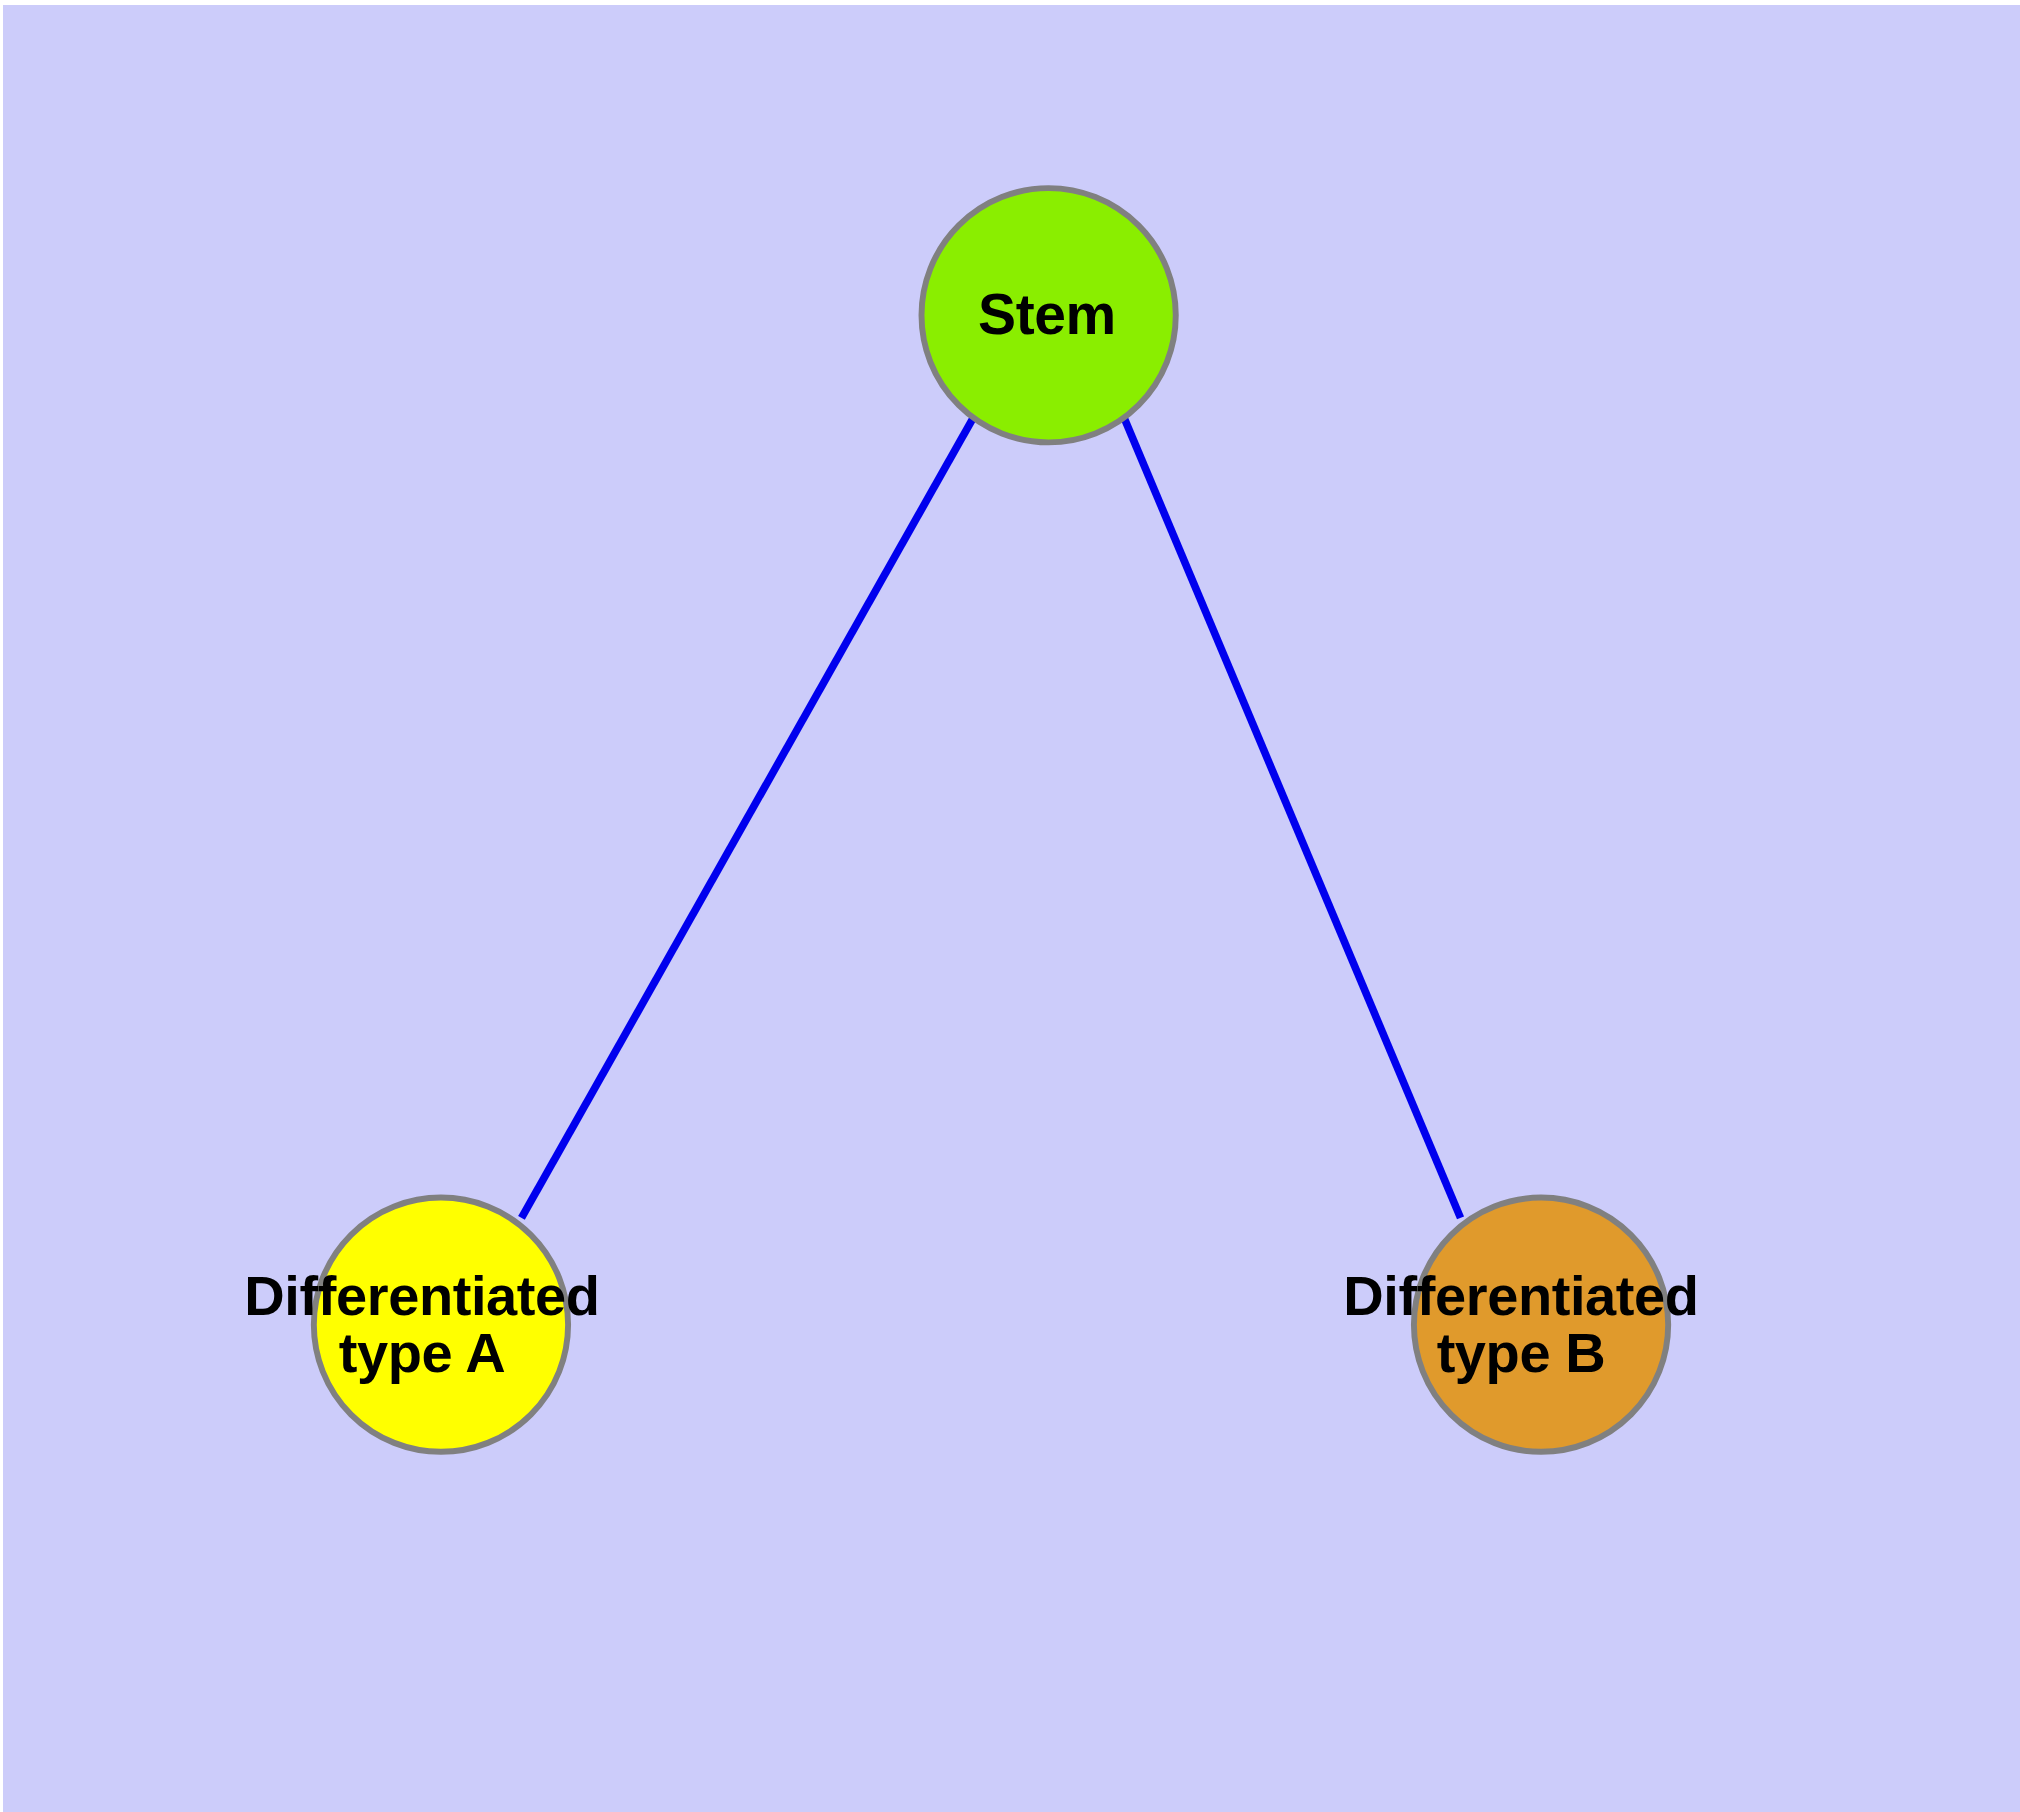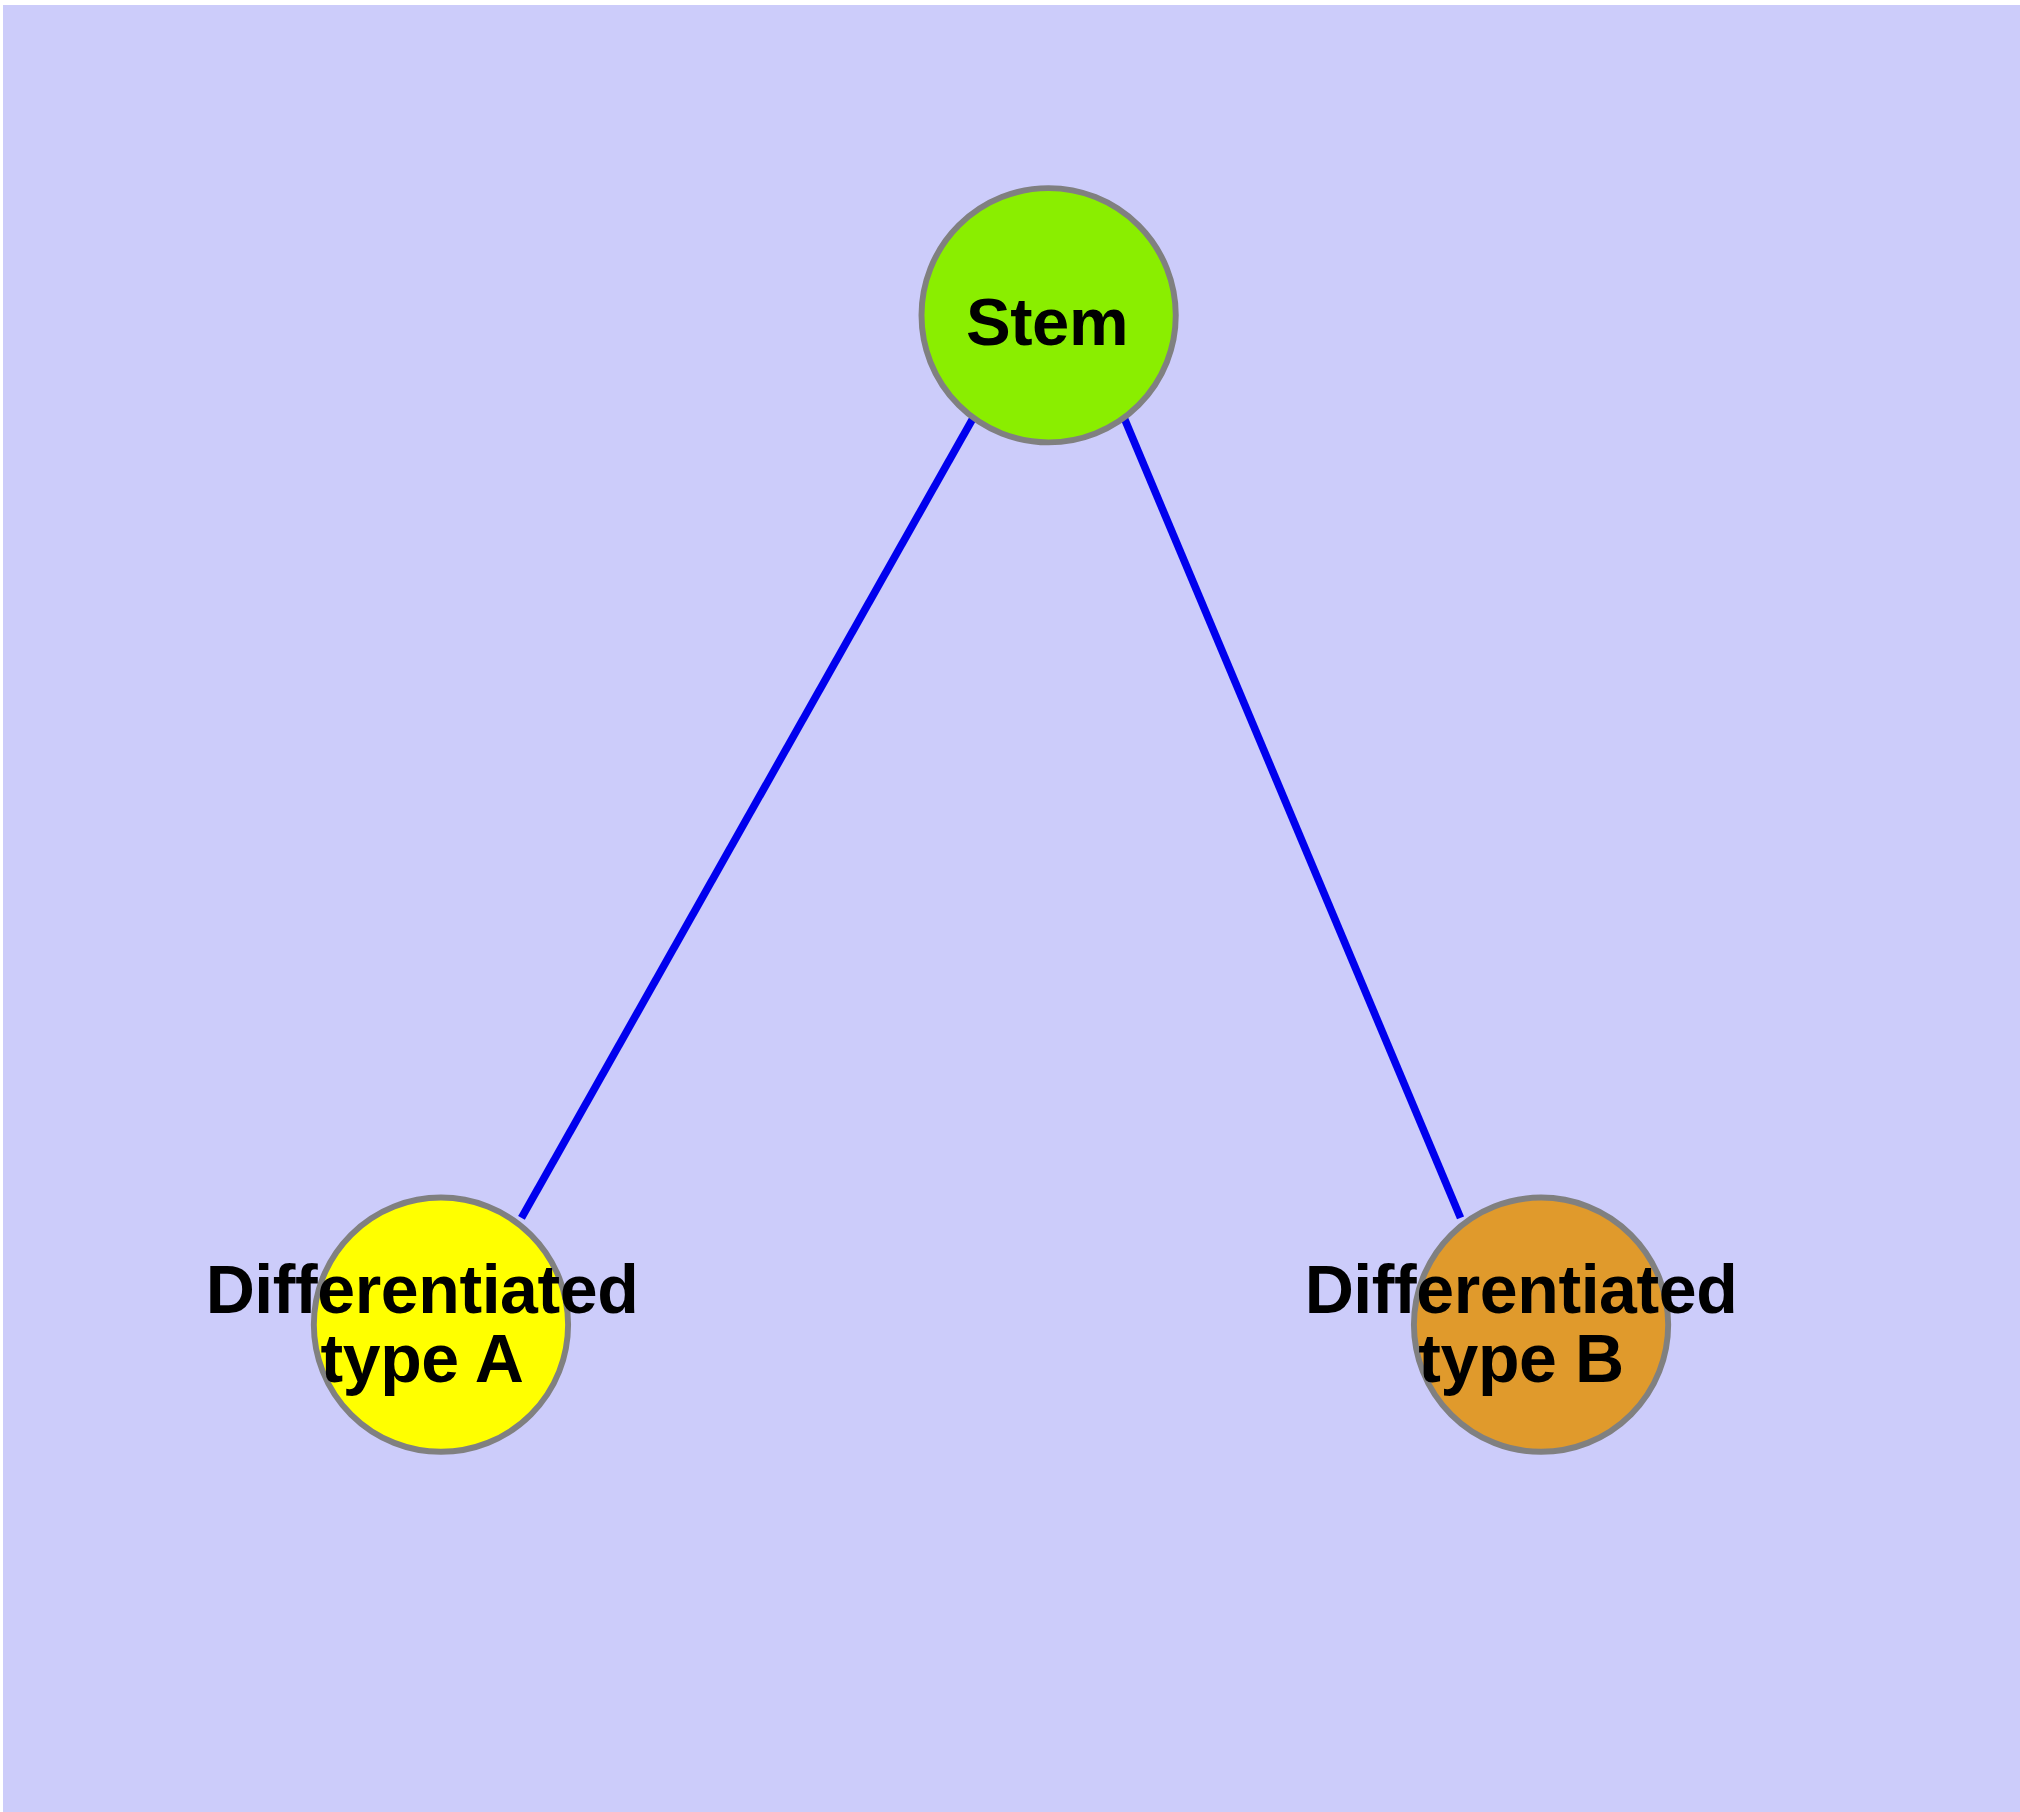--- a/index.html
+++ b/index.html
@@ -35,25 +35,24 @@
     color: #000000;
     font-weight: bold;
     text-align: center;
     white-space: pre;
     line-height: 1.02;
     letter-spacing: -0.4px;
     transform: translate(-50%, -50%);
     pointer-events: none;
   }
   .label-stem {
-    font-size: 67px;
-    margin-top: 8px;
+    font-size: 57px;
   }
   .label-leaf {
-    font-size: 68px;
+    font-size: 56px;
   }
 </style>
 </head>
 <body>
 
 <div id="canvas" style="background: rgb(255, 255, 255);">
 
   <div id="plot-bg" style="background: rgb(204, 204, 250);"></div>
 
   <svg id="graph-svg" viewBox="0 0 2384 2138" xmlns="http://www.w3.org/2000/svg">

